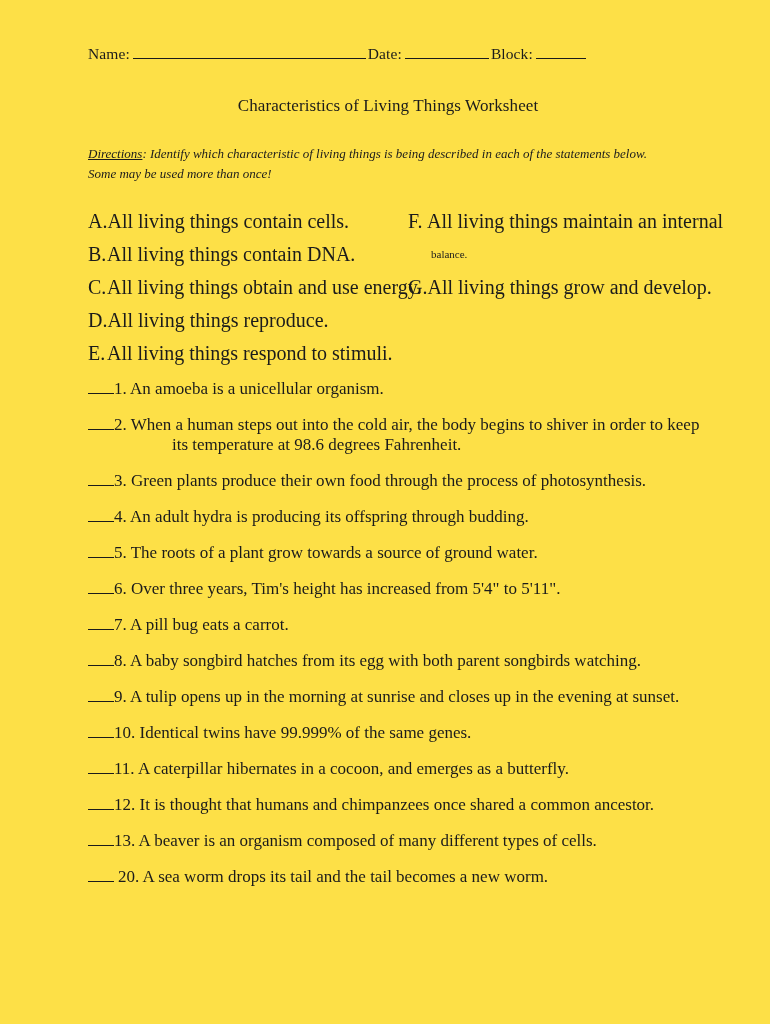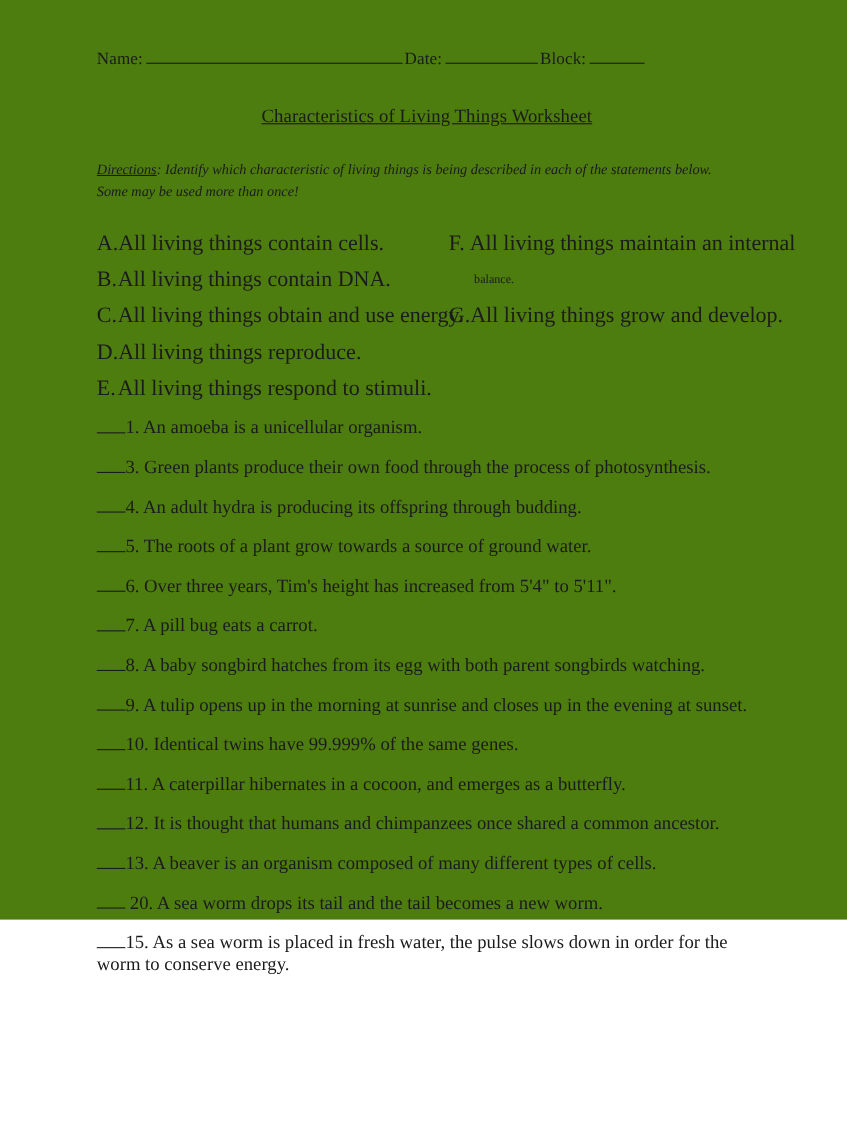--- a/index.html
+++ b/index.html
@@ -12,22 +12,22 @@
     height: 1024px;
     font-family: "Liberation Serif", "DejaVu Serif", serif;
     color: #1b1b1b;
     position: relative;
     overflow: hidden;
   }
   .page {
     position: absolute;
     left: 0; top: 0;
     width: 770px;
-    height: 836px;
-    background: #4d7c0f;
+    height: 1024px;
+    background: #fde047;
   }
   .content {
     position: absolute;
     left: 88px;
     top: 44px;
     width: 600px;
   }
 
   
   .idline {
@@ -47,21 +47,20 @@
   .blank-name  { width: 233px; }
   .blank-date  { width: 84px; }
   .blank-block { width: 50px; }
 
   
   .title {
     font-size: 17px;
     text-align: center;
     margin-top: 32px;
     letter-spacing: 0.1px;
-    text-decoration: underline;
   }
 
   
   .directions {
     font-size: 13px;
     font-style: italic;
     line-height: 19.5px;
     margin-top: 28px;
     width: 572px;
   }
@@ -160,20 +159,21 @@
         <div class="choice"><span class="letter">F.</span><span>All living things maintain an internal</span></div>
         <div class="choice-cont">balance.</div>
         <div class="choice"><span class="letter">G.</span><span>All living things grow and develop.</span></div>
       </div>
     </div>
 
     <div class="questions">
 
       <div class="q"><span class="ublank"></span><span>1.</span> <span>An amoeba is a unicellular organism.</span></div>
 
+      <div class="q indent-wrap"><span class="ublank"></span><span>2.</span> <span>When a human steps out into the cold air, the body begins to shiver in order to keep</span><span class="qtext-second">its temperature at 98.6 degrees Fahrenheit.</span></div>
 
       <div class="q"><span class="ublank"></span><span>3.</span> <span>Green plants produce their own food through the process of photosynthesis.</span></div>
 
       <div class="q"><span class="ublank"></span><span>4.</span> <span>An adult hydra is producing its offspring through budding.</span></div>
 
       <div class="q"><span class="ublank"></span><span>5.</span> <span>The roots of a plant grow towards a source of ground water.</span></div>
 
       <div class="q"><span class="ublank"></span><span>6.</span> <span>Over three years, Tim's height has increased from 5'4" to 5'11".</span></div>
 
       <div class="q"><span class="ublank"></span><span>7.</span> <span>A pill bug eats a carrot.</span></div>
@@ -185,17 +185,16 @@
       <div class="q"><span class="ublank"></span><span>10.</span> <span>Identical twins have 99.999% of the same genes.</span></div>
 
       <div class="q"><span class="ublank"></span><span>11.</span> <span>A caterpillar hibernates in a cocoon, and emerges as a butterfly.</span></div>
 
       <div class="q"><span class="ublank"></span><span>12.</span> <span>It is thought that humans and chimpanzees once shared a common ancestor.</span></div>
 
       <div class="q"><span class="ublank"></span><span>13.</span> <span>A beaver is an organism composed of many different types of cells.</span></div>
 
       <div class="q q-sp"><span class="ublank"></span><span>20.</span> <span>A sea worm drops its tail and the tail becomes a new worm.</span></div>
 
-      <div class="q flush-wrap"><span class="ublank"></span><span>15.</span> <span>As a sea worm is placed in fresh water, the pulse slows down in order for the worm to conserve energy.</span></div>
 
     </div>
   </div>
 </div>
 
 </body></html>

